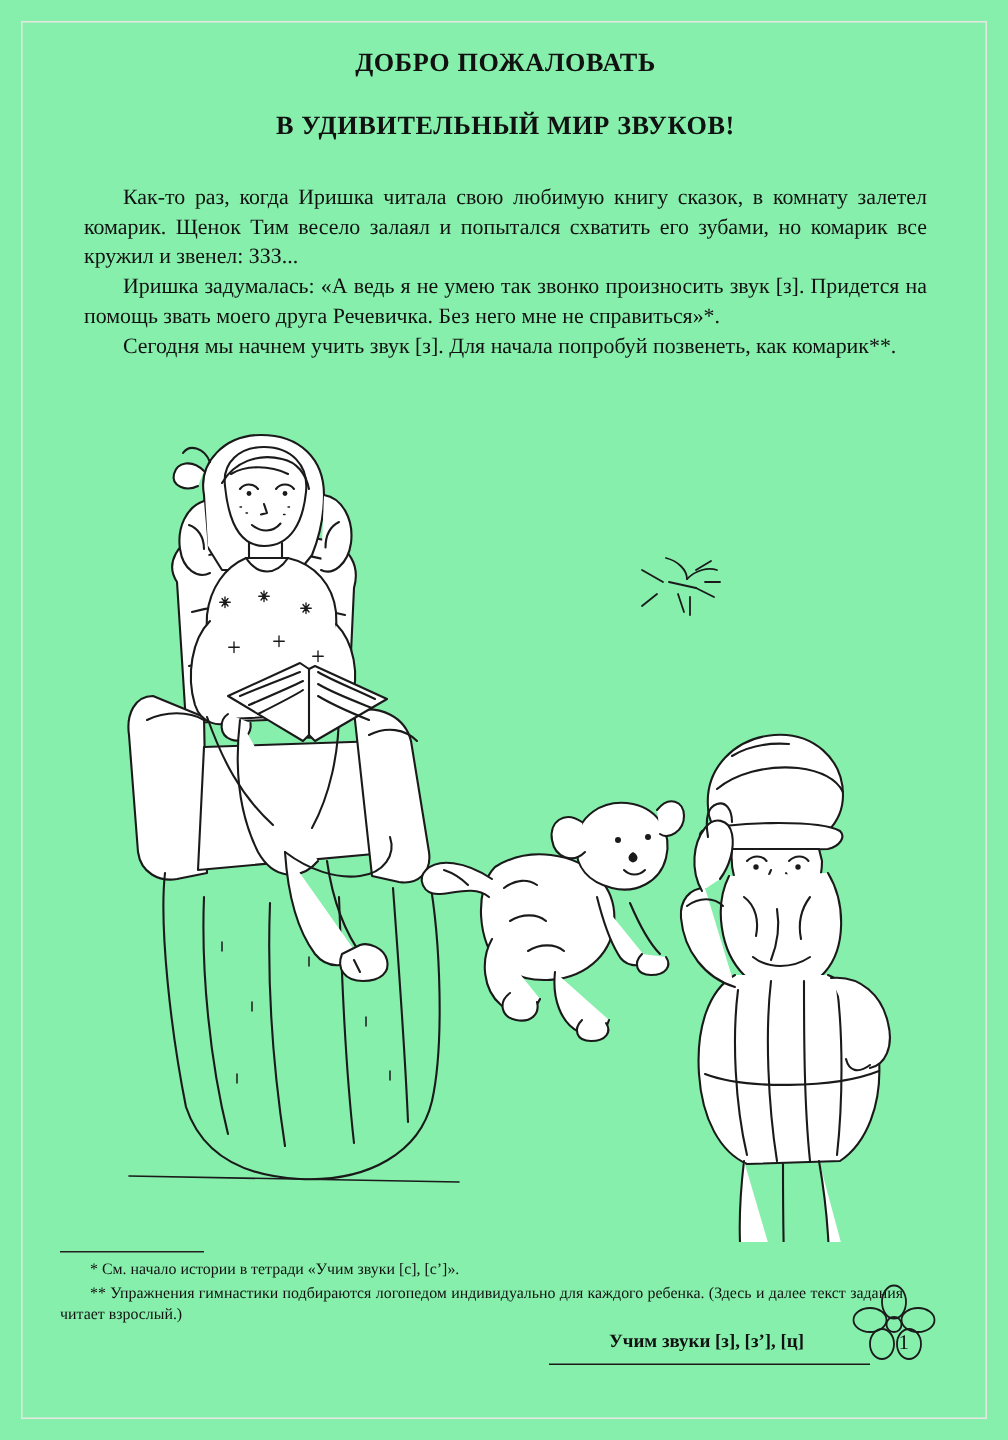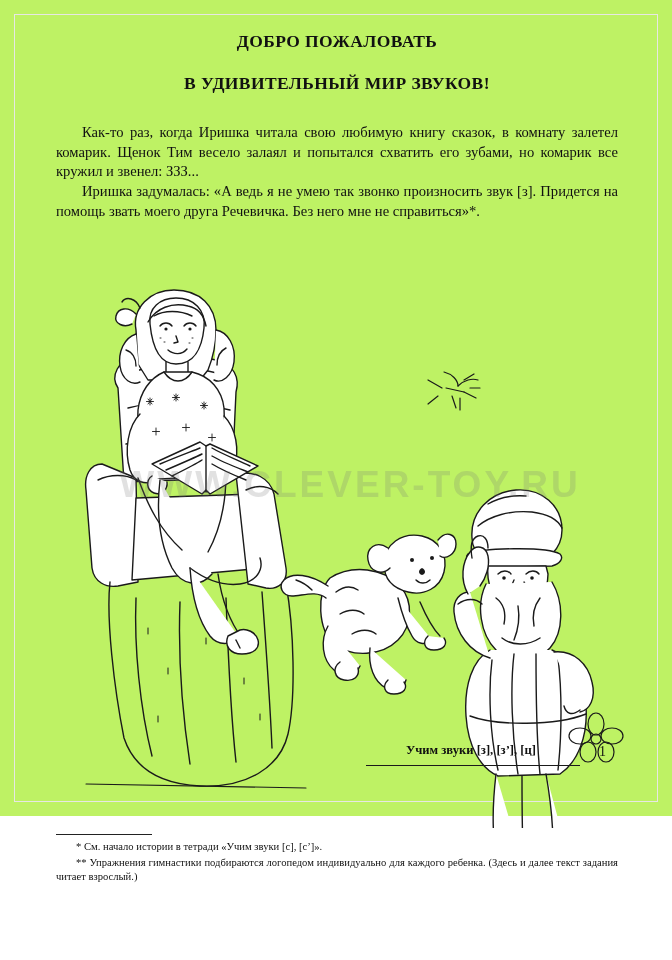--- a/index.html
+++ b/index.html
@@ -10,23 +10,23 @@
   body {
     width: 672px;
     height: 960px;
     overflow: hidden;
     font-family: "Liberation Serif", serif;
     color: #111;
   }
   .page {
     position: relative;
     width: 672px;
-    height: 816px;
+    height: 960px;
     box-sizing: border-box;
-    background: #bef264;
+    background: #86efac;
   }
   .page-border {
     position: absolute;
     left: 14px;
     top: 14px;
     right: 14px;
     bottom: 14px;
     border: 1px solid #e7e7e4;
     pointer-events: none;
   }
@@ -83,21 +83,21 @@
     pointer-events: none;
   }
   .art svg {
     position: absolute;
     left: 0;
     top: 0;
   }
   
   .footnotes {
     position: absolute;
-    left: 56px;
+    left: 40px;
     top: 834px;
     width: 562px;
     font-size: 10.6px;
     line-height: 1.32;
     text-align: justify;
   }
   .footnote-rule {
     width: 96px;
     height: 0;
     border-top: 1px solid #222;
@@ -155,20 +155,21 @@
 
   <div class="content">
     <h1 class="title">
       <span>ДОБРО ПОЖАЛОВАТЬ</span>
       <span class="title-line2">В УДИВИТЕЛЬНЫЙ МИР ЗВУКОВ!</span>
     </h1>
 
     <div class="body-text">
       <p>Как-то раз, когда Иришка читала свою любимую книгу сказок, в комнату залетел комарик. Щенок Тим весело залаял и попытался схватить его зубами, но комарик все кружил и звенел: ЗЗЗ...</p>
       <p>Иришка задумалась: «А ведь я не умею так звонко произносить звук [з]. Придется на помощь звать моего друга Речевичка. Без него мне не справиться»*.</p>
+      <p>Сегодня мы начнем учить звук [з]. Для начала попробуй позвенеть, как комарик**.</p>
     </div>
   </div>
 
   <div class="art">
     <svg width="600" height="560" viewBox="0 0 600 560" fill="none" stroke="#1a1a1a" stroke-width="1.4" stroke-linecap="round" stroke-linejoin="round">
 
       <g>
 
         <path d="M78 120 C70 108 78 92 96 88 C118 84 150 86 176 92 C194 96 200 110 196 124 L192 210 L84 214 Z" fill="#fff"></path>
 
@@ -374,21 +375,20 @@
         <path d="M512 598 C502 604 498 614 506 620 C516 628 540 626 550 618 C558 612 556 602 548 598" fill="#fff"></path>
         <path d="M430 600 c-10 -4 -18 2 -16 10 c2 8 12 12 20 8" fill="#fff"></path>
         <path d="M556 596 c10 -4 18 2 16 10 c-2 8 -12 12 -20 8" fill="#fff"></path>
         <g stroke-width="0.9">
           <path d="M418 600 l-4 -4 M422 610 l-8 2 M424 596 l-2 -6"></path>
           <path d="M566 598 l4 -4 M564 608 l8 2 M562 594 l2 -6"></path>
         </g>
       </g>
     </svg>
 
-    <div class="watermark">WWW.CLEVER-TOY.RU</div>
   </div>
 
   <div class="footnotes">
     <div class="footnote-rule"></div>
     <p class="fn-indent">* См. начало истории в тетради «Учим звуки [с], [с’]».</p>
     <p class="fn-indent">** Упражнения гимнастики подбираются логопедом индивидуально для каждого ребенка. (Здесь и далее текст задания читает взрослый.)</p>
   </div>
 
   <div class="footer">
     <div class="footer-label">Учим звуки [з], [з’], [ц]</div>

